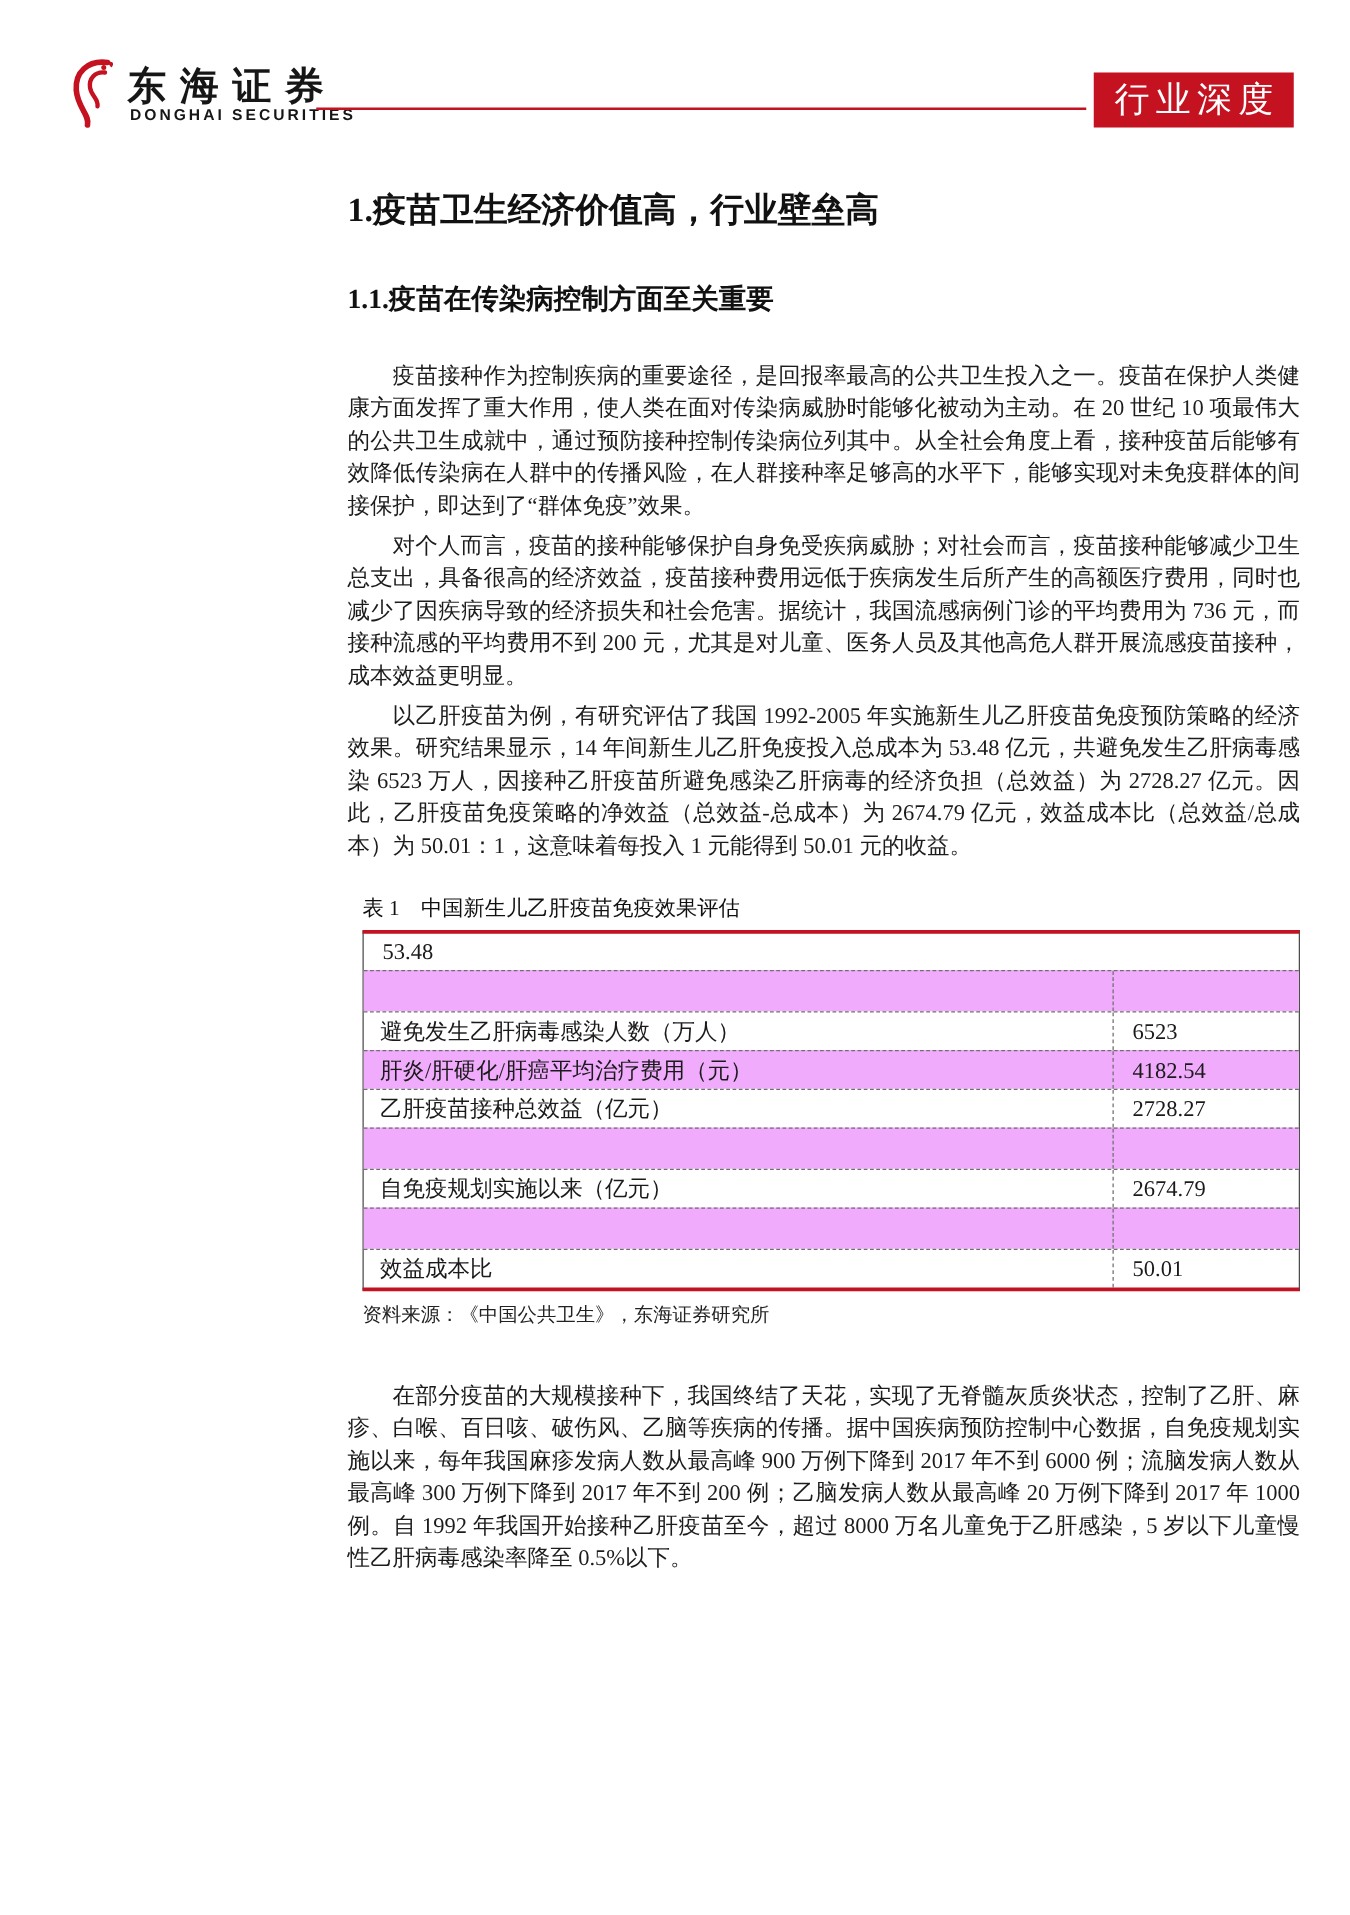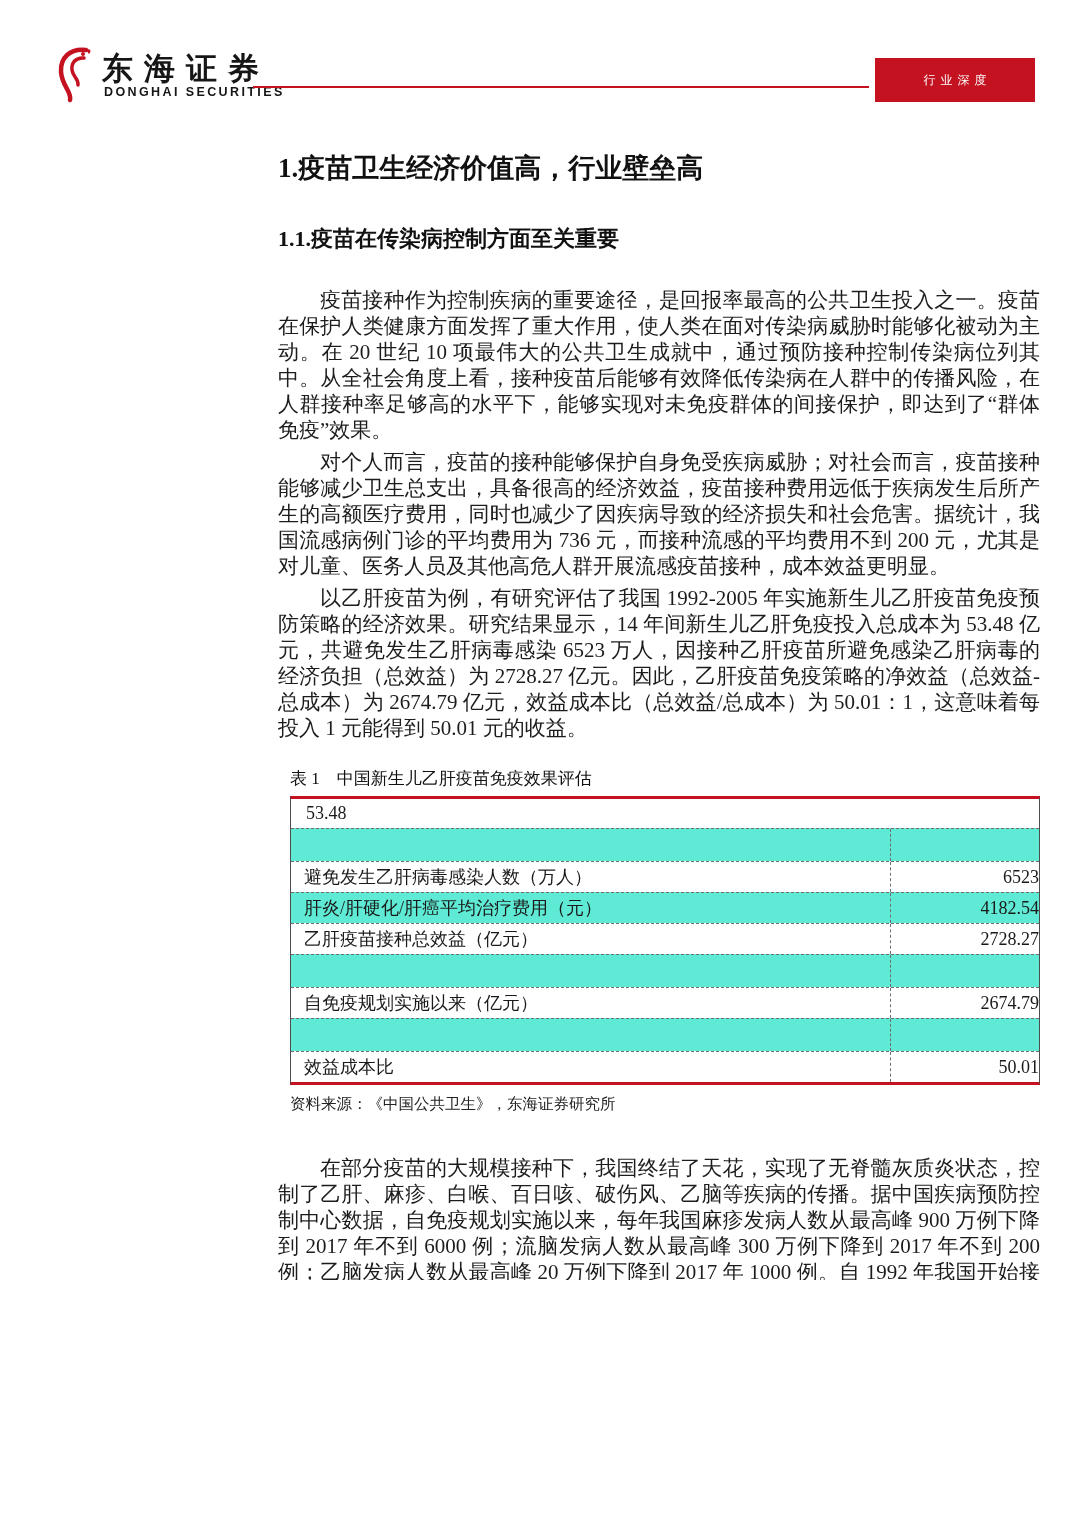--- a/index.html
+++ b/index.html
@@ -24,45 +24,45 @@
   .brand-en{
     position:absolute;left:104px;top:85px;
     font-family:Liberation Sans, sans-serif;
     font-weight:bold;font-size:12.5px;letter-spacing:2.4px;color:#161616;white-space:nowrap;
   }
   .hdr-rule{position:absolute;left:253px;top:86px;width:616px;height:2px;background:#c41220;}
   .hdr-badge{
     position:absolute;left:875px;top:58px;width:160px;height:44px;
     background:#c41220;color:#ffffff;
     display:flex;align-items:center;justify-content:center;
-    font-size:12px;letter-spacing:5px;text-indent:5px;
+    font-size:28px;letter-spacing:5px;text-indent:5px;
   }
 
   
   .content{position:absolute;left:278px;top:150px;width:762px;}
   .h1{font-size:27px;font-weight:bold;line-height:36px;margin:0;color:#111;}
   .h2{font-size:22px;font-weight:bold;line-height:30px;margin:38px 0 0;color:#111;}
   p.body{
-    font-size:21px;line-height:26px;margin:0;
+    font-size:18px;line-height:26px;margin:0;
     text-align:justify;text-indent:2em;color:#1c1c1c;
   }
   p.body.first{margin-top:33px;}
   p.body.next{margin-top:6px;}
 
   
   .tbl-caption{font-size:17px;margin:26px 0 6px 12px;color:#111;}
   .tbl{
     margin-left:12px;width:750px;
     border-top:3px solid #c41220;border-bottom:3px solid #c41220;
     border-left:1px solid #4d4d4d;border-right:1px solid #4d4d4d;
     box-sizing:border-box;
   }
   .tbl-row{display:flex;align-items:center;min-height:29px;box-sizing:border-box;}
-  .tbl-row + .tbl-row{border-top:1px dashed #6e6e6e;text-align:right;}
-  .tbl-row.zebra{background:#5eead4;}
+  .tbl-row + .tbl-row{border-top:1px dashed #6e6e6e;}
+  .tbl-row.zebra{background:#f0abfc;}
   .tbl-row.empty{height:33px;}
   .cell-label{
     flex:1;font-size:18px;padding:3px 8px 3px 13px;
     border-right:1px dashed #6e6e6e;align-self:stretch;display:flex;align-items:center;
   }
   .cell-value{width:148px;font-size:18px;padding:3px 0 3px 15px;box-sizing:border-box;}
   .tbl-source{font-size:15.5px;margin:9px 0 0 12px;color:#222;}
 
   p.body.closing{margin-top:40px;}
 

